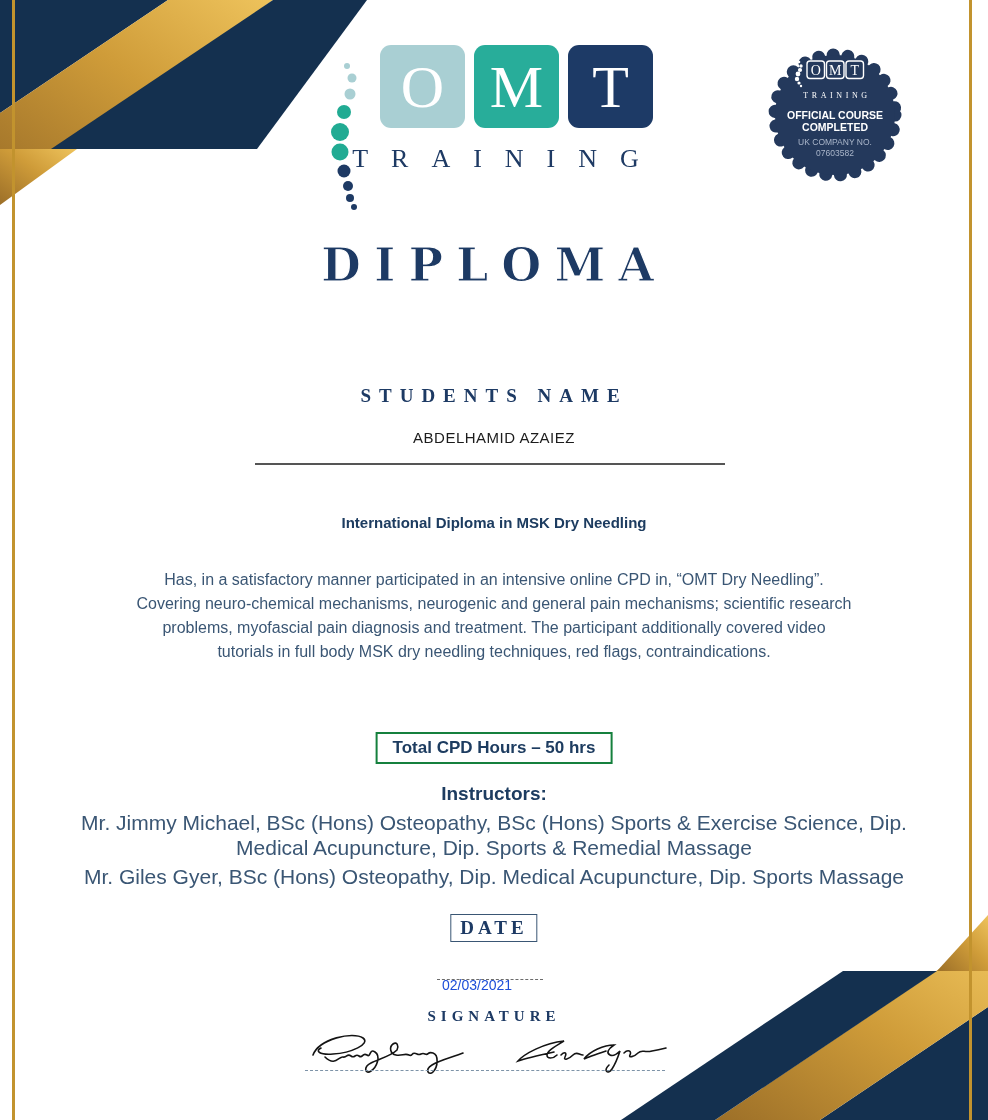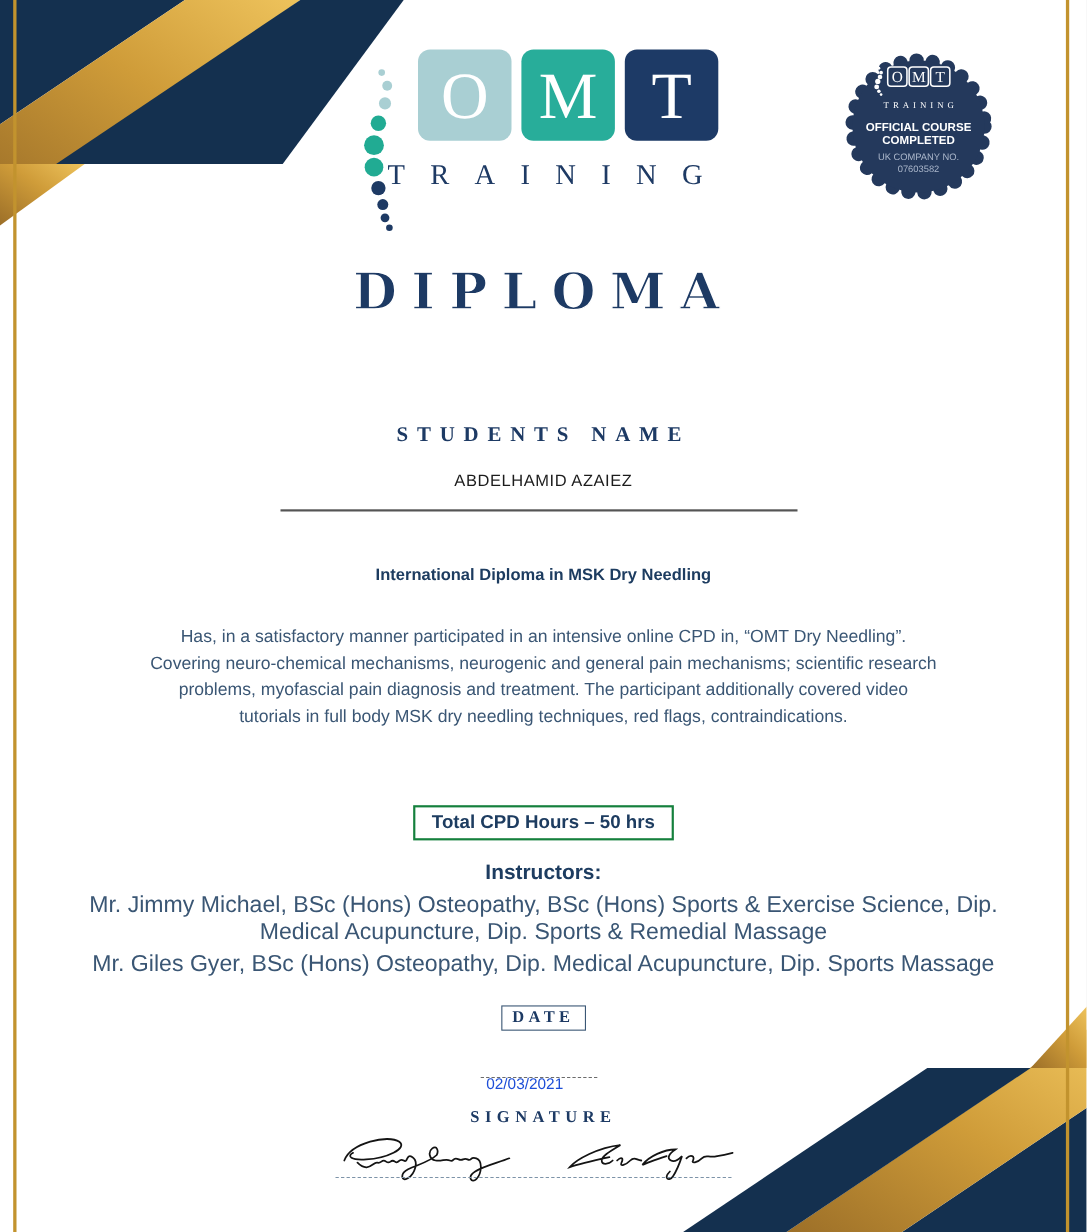--- a/index.html
+++ b/index.html
@@ -41,21 +41,21 @@
   .para-line{font-size:16px;color:#3a5674;height:24px;line-height:24px;}
   .permission{top:687px;font-size:16px;color:#3a5674;}
   .cpd-box{top:732px;border:2px solid #15803d;padding:4px 15px;font-size:17px;font-weight:bold;color:#1d3c60;background:#fff;}
 
   
   .instructors-heading{top:783px;font-size:19px;font-weight:bold;color:#1d3c60;}
   .instr-line{font-size:21px;color:#3a5674;height:25px;line-height:25px;}
 
   
   .date-box{top:914px;border:1.5px solid #3a5674;padding:2px 9px;font-family:"Liberation Serif",serif;
-    font-weight:bold;font-size:15px;letter-spacing:4px;color:#1d3a64;}
+    font-weight:bold;font-size:19px;letter-spacing:4px;color:#1d3a64;}
   .date-value{top:951px;font-size:14px;color:#1d4ed8;margin-left:-17px;margin-top:26px;}
   .date-dash{position:absolute;left:437px;top:979px;width:106px;border-top:1.5px dashed #6b6b6b;}
   .signature-label{top:1008px;font-family:"Liberation Serif",serif;font-weight:bold;font-size:15px;
     letter-spacing:5px;color:#1d3a64;}
   .sig{position:absolute;}
   .sig-dash{position:absolute;left:305px;top:1070px;width:360px;border-top:1.5px dashed #7d93a8;}
 </style>
 </head>
 <body>
 

